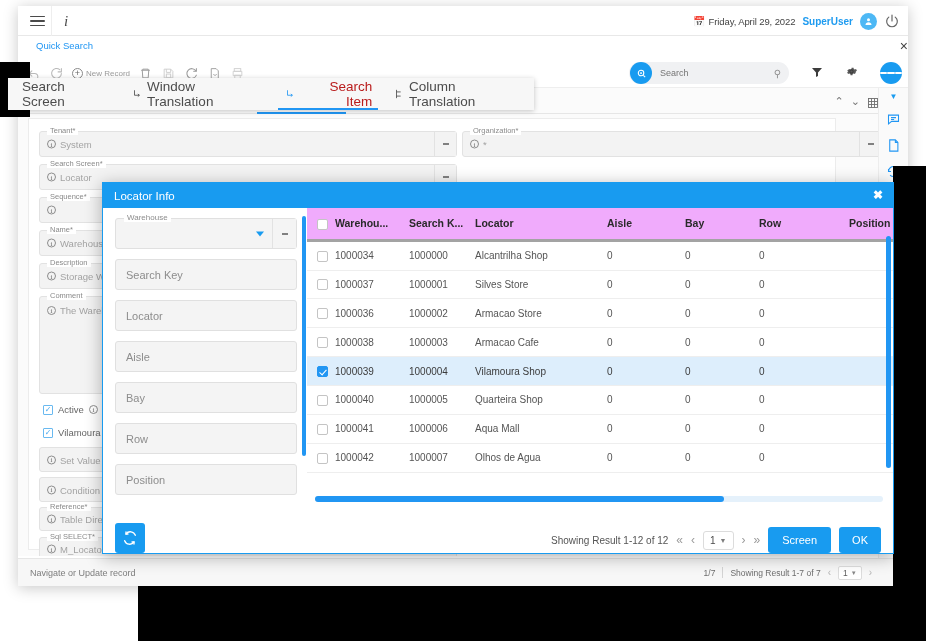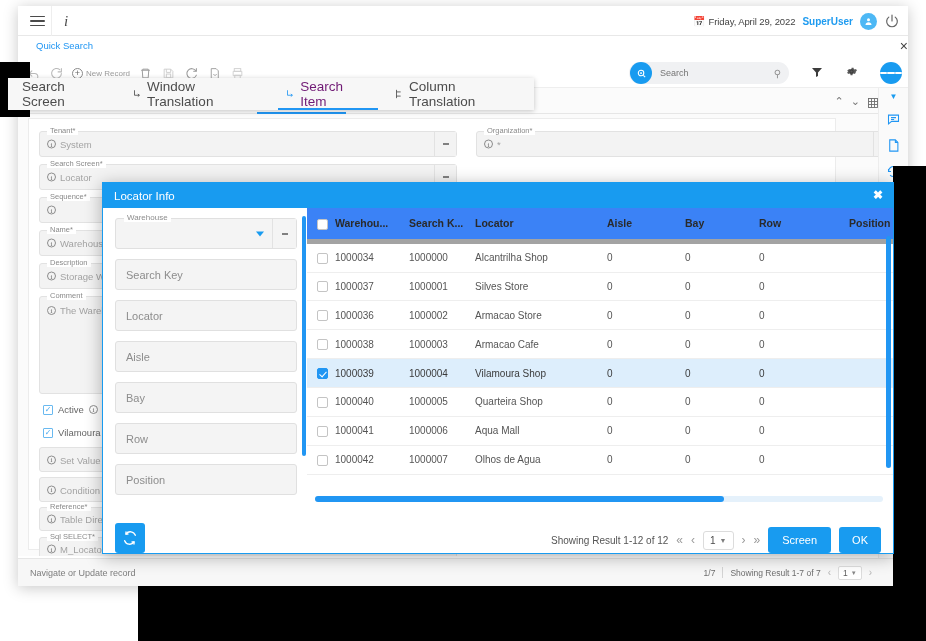--- a/index.html
+++ b/index.html
@@ -126,21 +126,21 @@
     border-bottom: 1px solid #e6e6e6;
     display: flex; align-items: center;
   }
   .tab {
     display:flex; align-items:center; gap:4px;
     padding: 0 10px; height: 26px;
     font-size: 11.5px; color: #4c4c4c; cursor:pointer;
     position: relative;
   }
   .tab:first-child { padding-left: 14px; }
-  .tab.active { color: #701a75; }
+  .tab.active { color: #b91c1c; text-align: right; }
   .tab.active::after {
     content:''; position:absolute; left:4px; right:4px; bottom:0; height:2px; background:#2196f3;
   }
   .tab-ico { width: 11px; height: 11px; display:flex; align-items:center; justify-content:center; }
   .tab-ico svg { width: 10px; height: 10px; }
 
   .tab-right {
     position: absolute; right: 10px; top: 82px; height: 26px;
     display:flex; align-items:center; gap:7px; color:#767676;
   }
@@ -293,22 +293,22 @@
   .mb-left-scroll {
     position:absolute; right:1px; top:8px; width:4px; height: 240px;
     background:#2196f3; border-radius:2px;
   }
 
   .mb-right { flex: 1; position: relative; overflow: hidden; }
   .tbl { width: 100%; border-collapse: collapse; table-layout: fixed; }
   .tbl th {
     font-size: 10.5px; color: #2a2a2a; font-weight: bold;
     text-align: left; padding: 9px 0 9px 0;
-    border-bottom: 5px solid #a3a3a3;
-    background:#3b82f6;
+    border-bottom: 3px solid #a3a3a3;
+    background:#f0abfc;
   }
   .tbl td {
     font-size: 10px; color: #555;
     padding: 8px 0; border-bottom: 1px solid #eeeeee;
   }
   .tbl tr.sel td { background: #ddeefc; color:#3b3b3b; }
   .cb {
     width: 11px; height: 11px; border:1px solid #c4c4c4; border-radius:2px;
     background:#fff; display:inline-block; vertical-align:middle;
   }
@@ -557,21 +557,21 @@
               <span class="i-circ">i</span>
               <span>System</span>
             </span>
           <span class="kebab">
               <span></span>
               <span></span>
               <span></span>
             </span>
         </div>
 
-        <div class="fld" style="left:447px; top:12px; width:420px; height:26px;">
+        <div class="fld" style="left:433px; top:12px; width:420px; height:26px;">
           <span class="fld-label"><span>Organization</span><span class="req">*</span></span>
           <span class="fld-val">
               <span class="i-circ">i</span>
               <span>*</span>
             </span>
           <span class="kebab">
               <span></span>
               <span></span>
               <span></span>
             </span>

